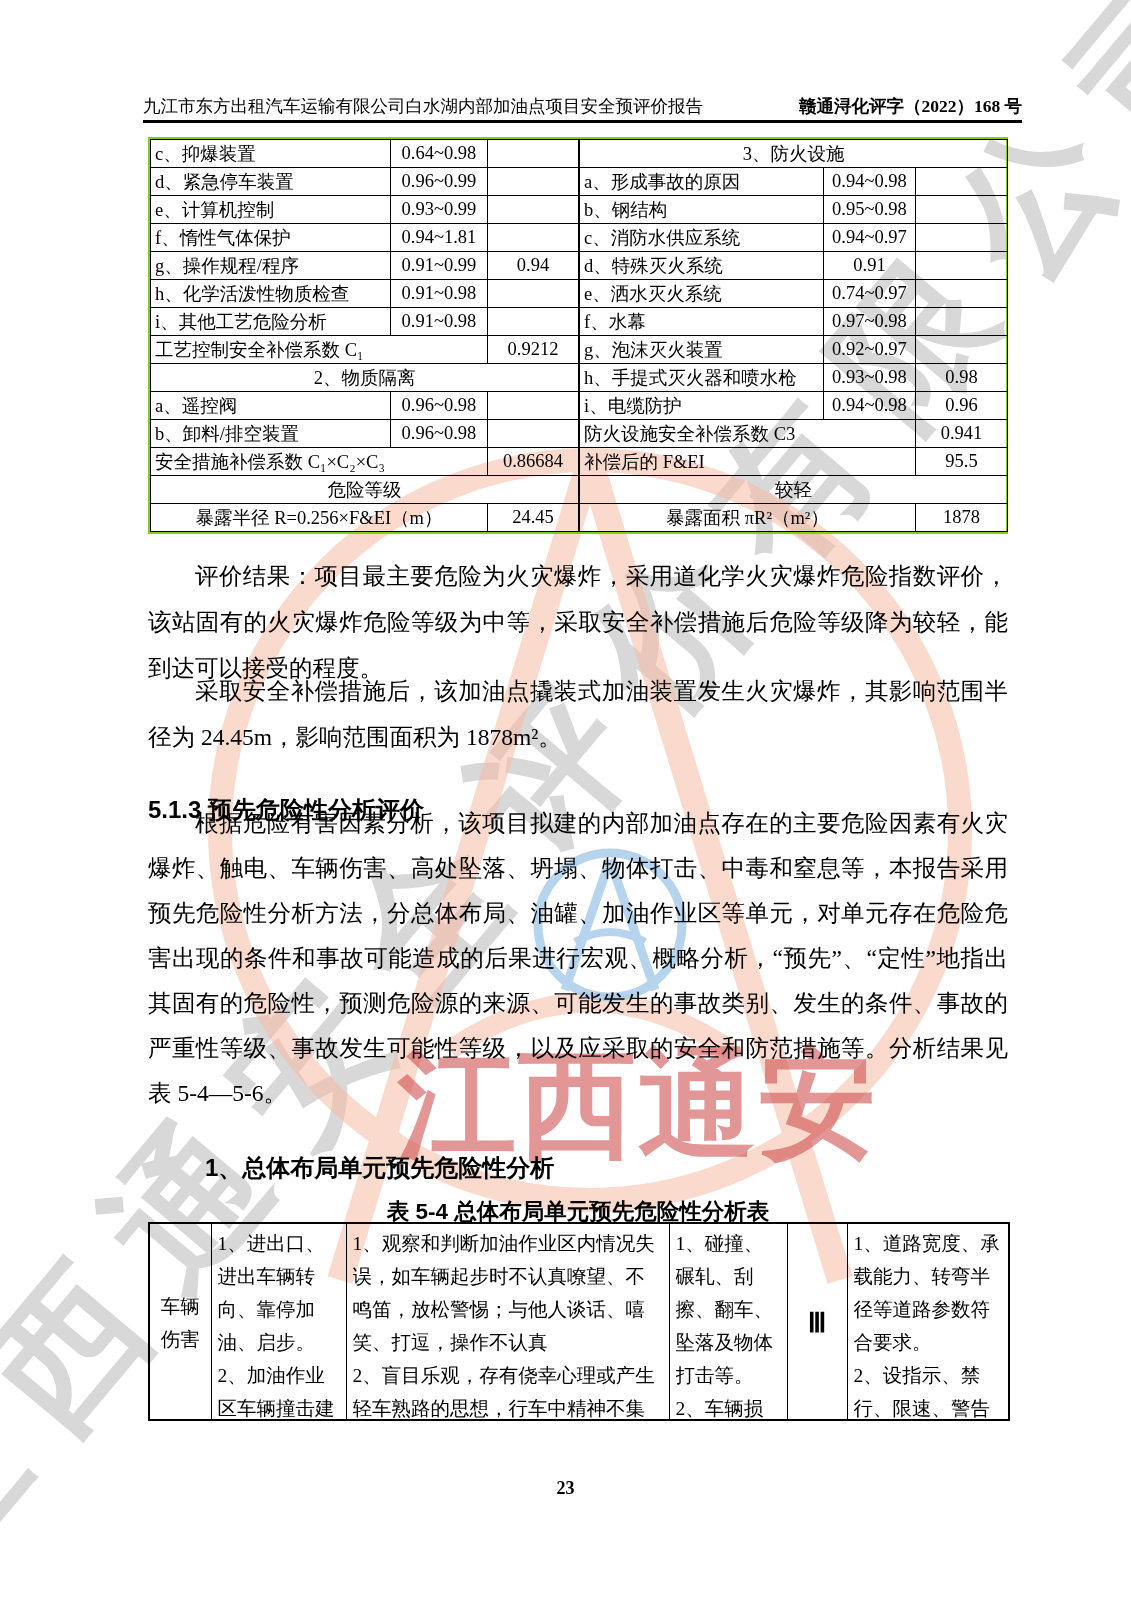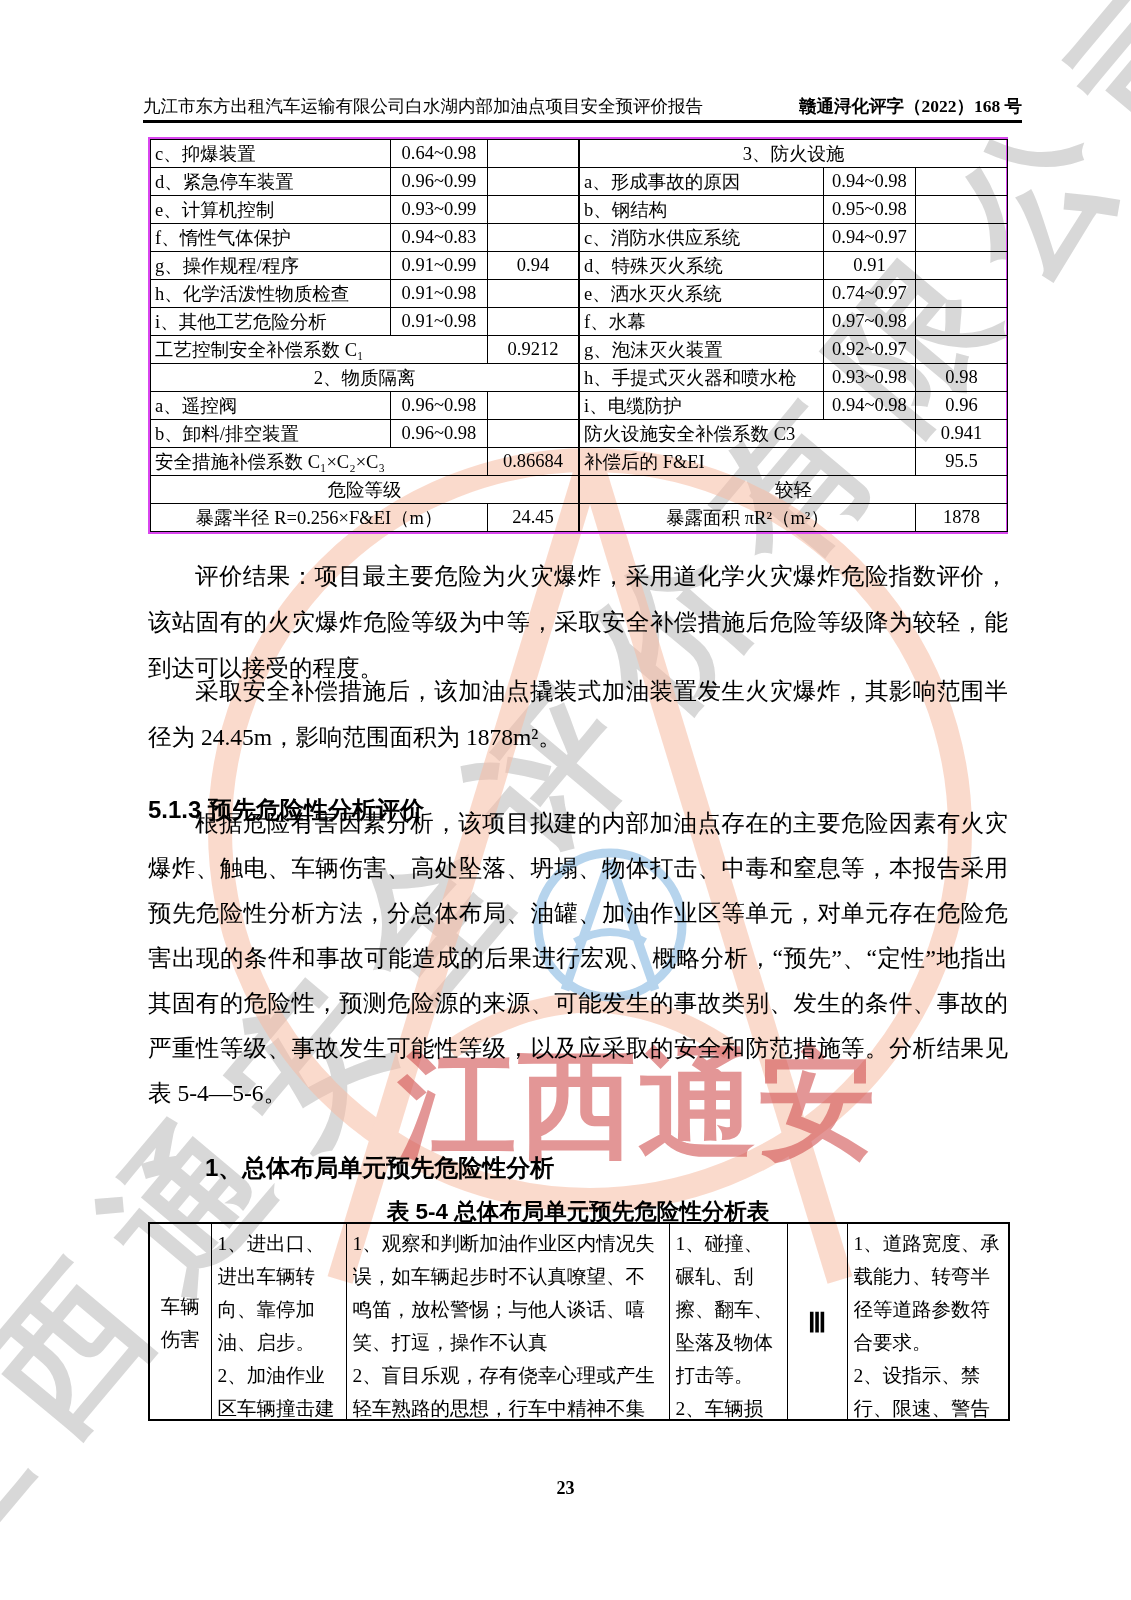--- a/index.html
+++ b/index.html
@@ -14,21 +14,21 @@
   .wm-red{position:absolute;left:398px;top:1026px;font-size:118px;font-weight:bold;
           letter-spacing:2px;color:rgba(208,80,80,0.60);font-family:"Liberation Sans",sans-serif;white-space:nowrap;}
   .wm-logo{position:absolute;left:150px;top:400px;opacity:0.55;}
   .wm-blue{position:absolute;left:520px;top:830px;opacity:0.85;}
   
   .hdr-row{position:absolute;left:143px;top:94px;width:879px;display:flex;
            justify-content:space-between;font-size:17.5px;}
   .hdr-rule{position:absolute;left:143px;top:120px;width:879px;height:3px;background:#000;}
   .doc-no{font-weight:bold;}
   
-  .fei-wrap{position:absolute;left:148px;top:137px;width:860px;border:2px solid #d946ef;display:flex;box-sizing:border-box;}
+  .fei-wrap{position:absolute;left:148px;top:137px;width:860px;border:2px solid #84cc16;display:flex;box-sizing:border-box;}
   .fei{border-collapse:collapse;table-layout:fixed;width:428px;}
   .fei-left{border-right:1px solid #000;}
   .fei td{border:1px solid #000;height:27px;font-size:18.5px;text-align:center;
           padding:0 4px;overflow:hidden;white-space:nowrap;}
   .fei td.l{text-align:left;}
   .cw{display:block;}
   
   .para{position:absolute;left:148px;width:860px;font-size:23.5px;line-height:46px;
         text-align:justify;text-indent:2em;}
   .head-sans{position:absolute;left:148px;width:860px;font-family:"Liberation Sans",sans-serif;
@@ -119,21 +119,21 @@
               </td>
               <td>
                 <div class="cw"></div>
               </td>
             </tr>
             <tr>
               <td class="l">
                 <div class="cw">f、惰性气体保护</div>
               </td>
               <td>
-                <div class="cw">0.94~0.83</div>
+                <div class="cw">0.94~1.81</div>
               </td>
               <td>
                 <div class="cw"></div>
               </td>
             </tr>
             <tr>
               <td class="l">
                 <div class="cw">g、操作规程/程序</div>
               </td>
               <td>

